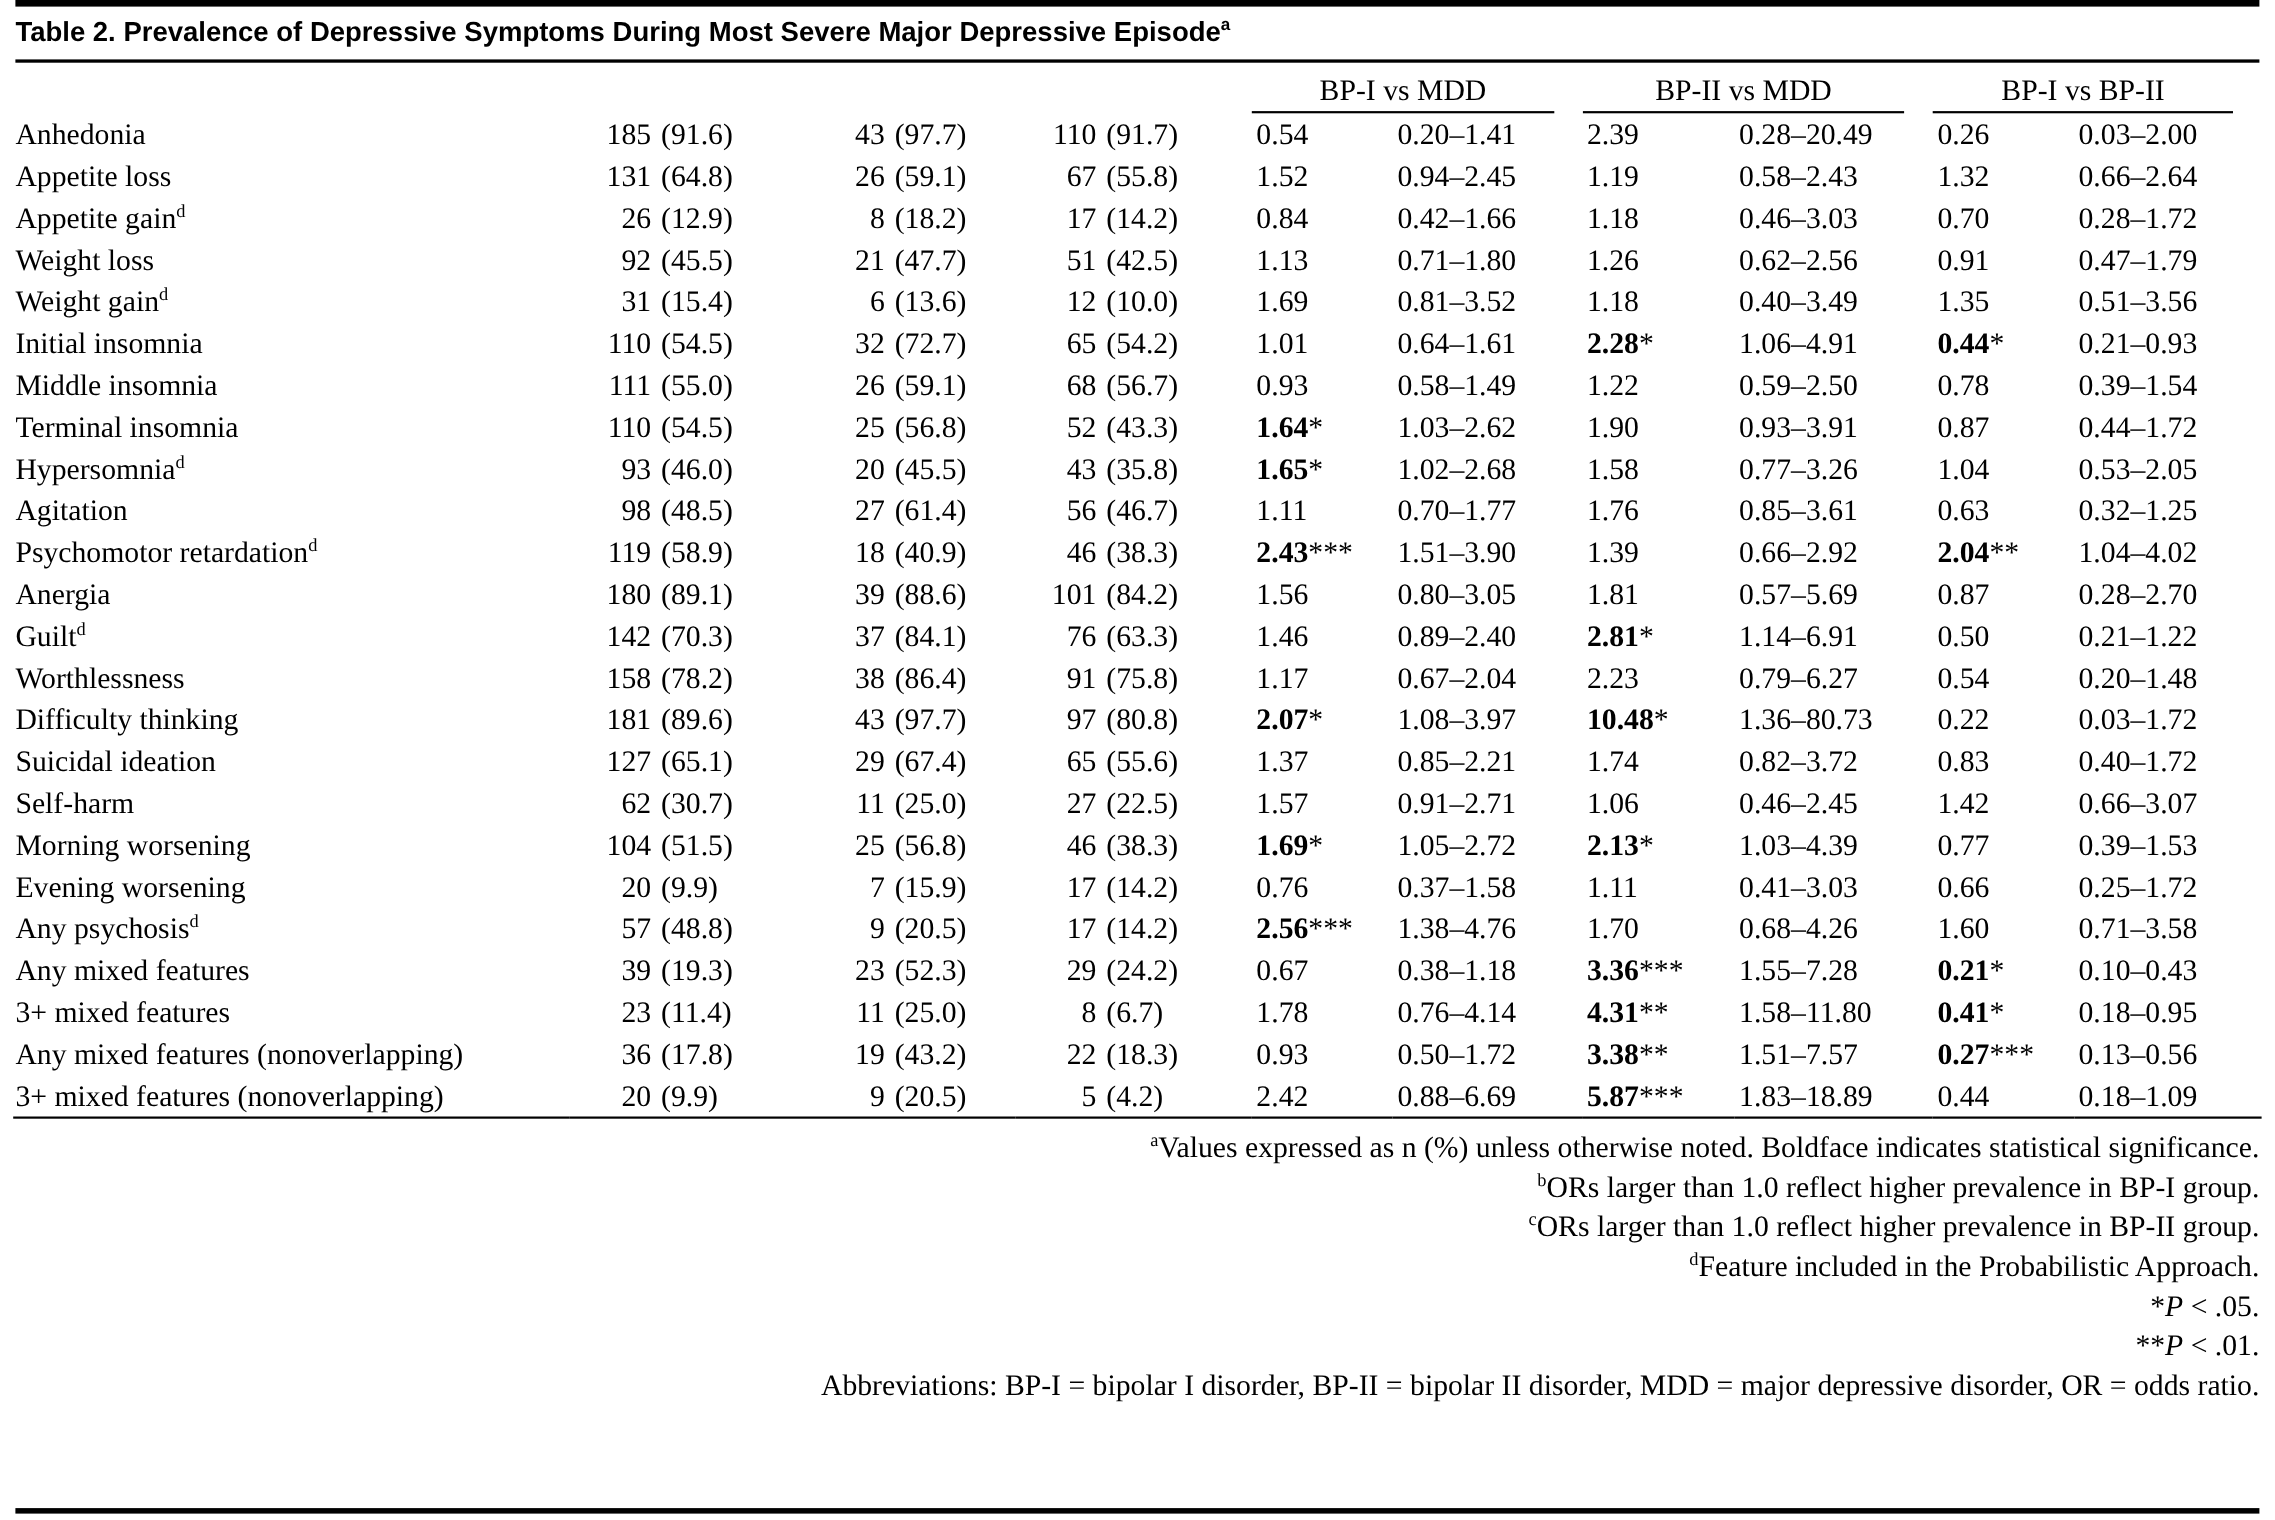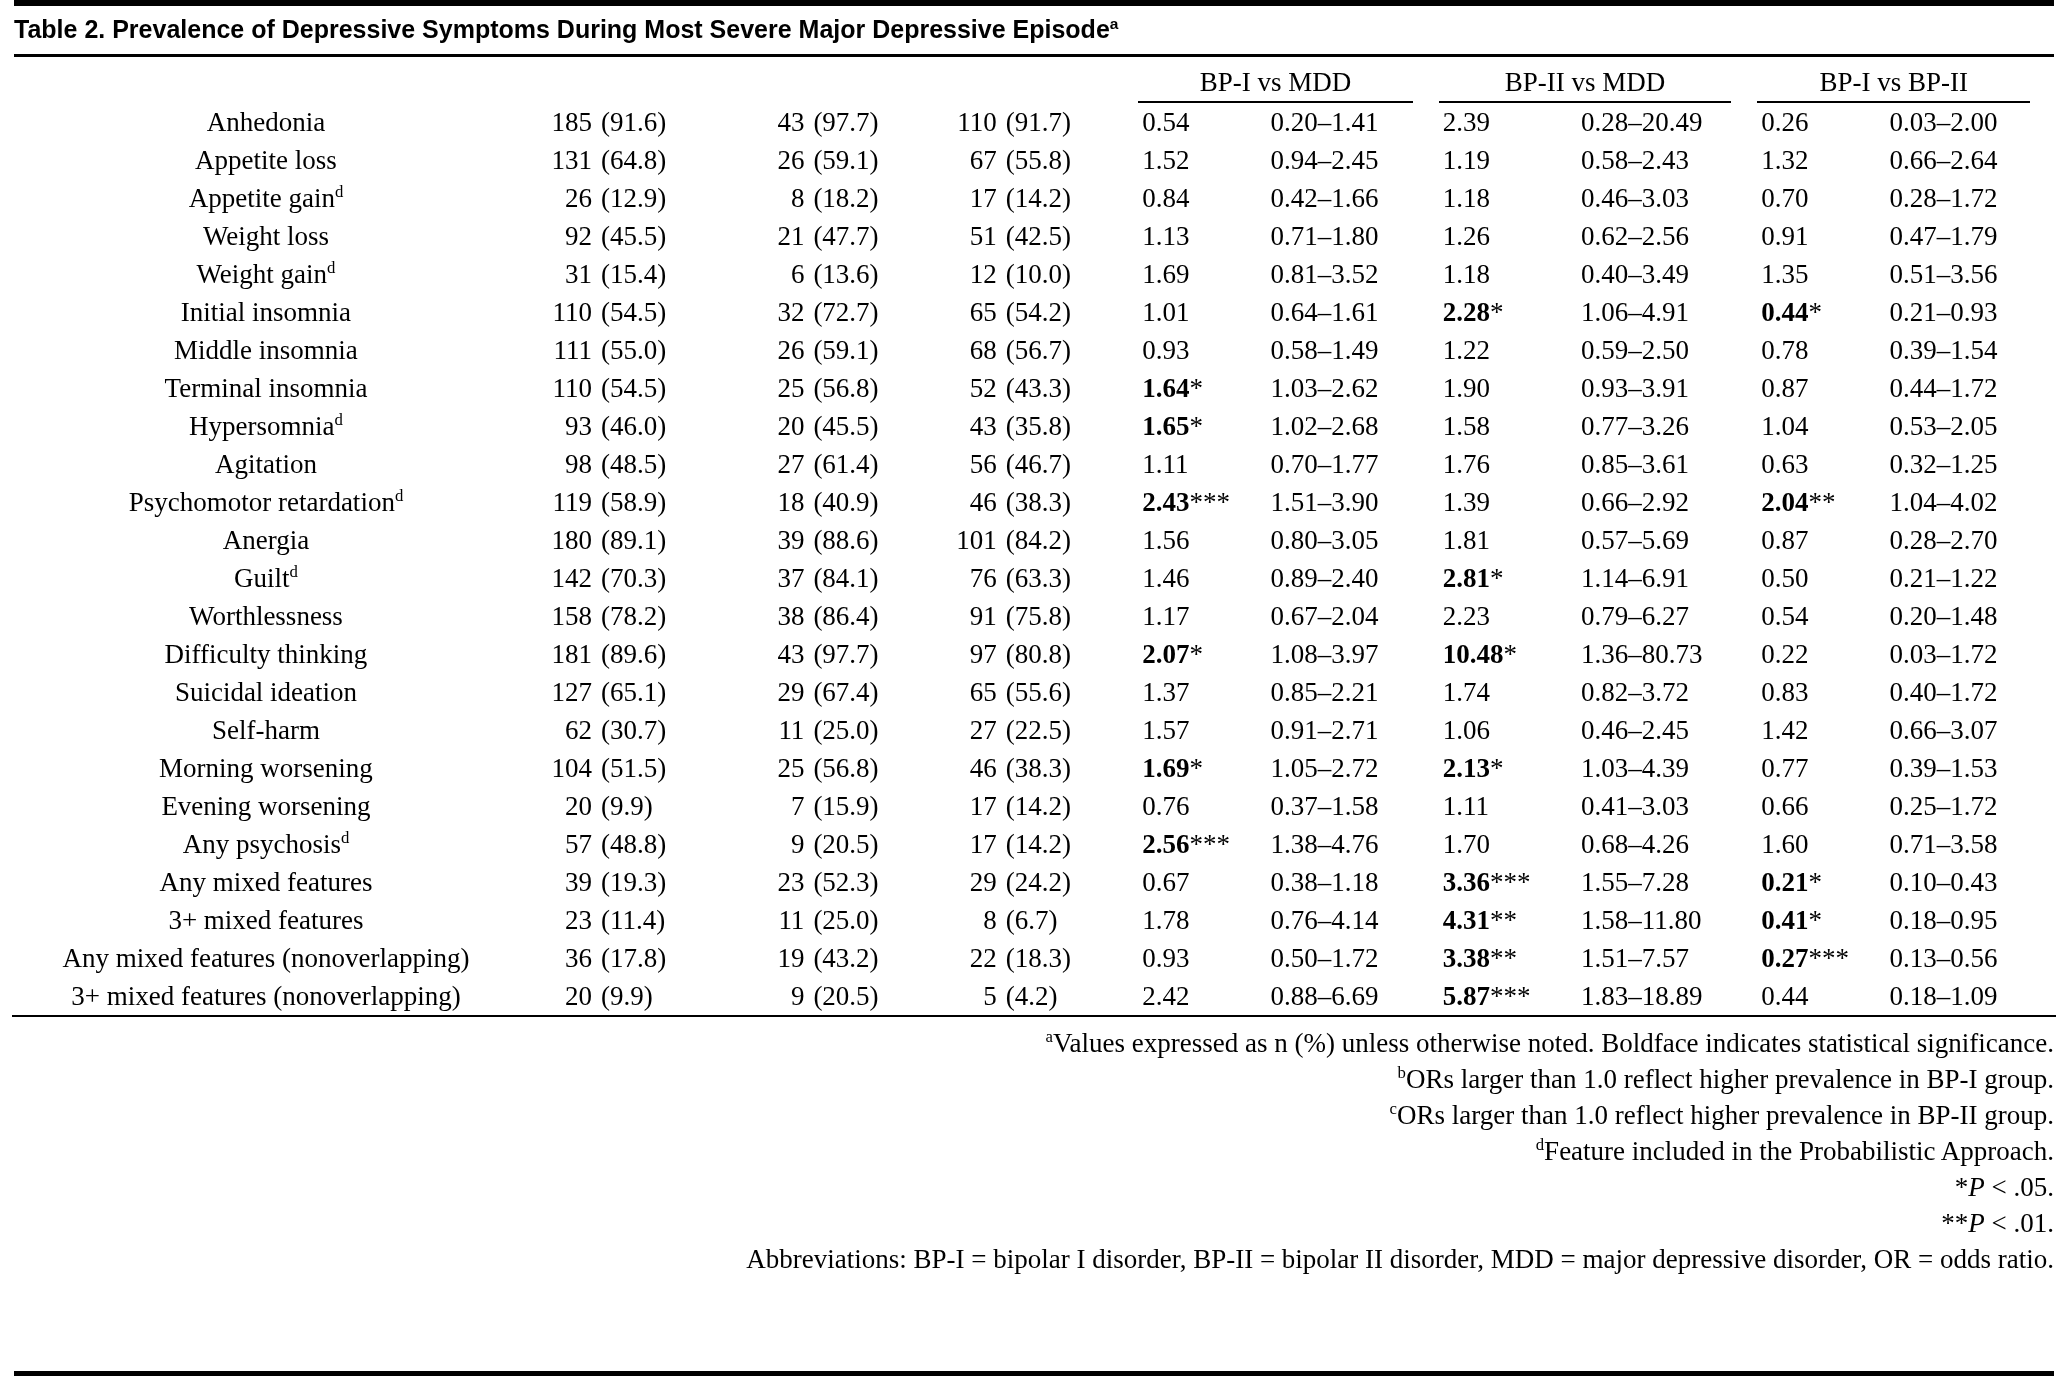--- a/index.html
+++ b/index.html
@@ -36,21 +36,21 @@
     border-bottom:2.5px solid #000;
     padding-bottom:3px;
     margin-right:26px;
   }
   tr.hdr th { border-bottom:2.5px solid #000; padding:9px 0 7px 0; }
   tr.hdr th.sym { padding-left:2px; }
   tr.hdr th.or { padding-left:14px; }
   tr.hdr th.ci { padding-left:16px; }
 
   tbody td { line-height:38px; }
-  tbody td.sym { padding-left:2px;text-align:center; }
+  tbody td.sym { padding-left:2px; }
   tbody td.npct { padding-left:24px; }
   td.npct .n { display:inline-block; width:50px; text-align:right; }
   td.npct .pct { display:inline-block; margin-left:9px; }
   tbody td.or { padding-left:4px; }
   tbody td.ci { padding-left:4px; }
   td.or.sig .val { font-weight:700; }
   td.or .stars { font-weight:400; }
   tbody tr:last-child td { border-bottom:2.5px solid #000; }
 
   .footnotes { padding:8px 2px 0 2px;text-align:right; }

